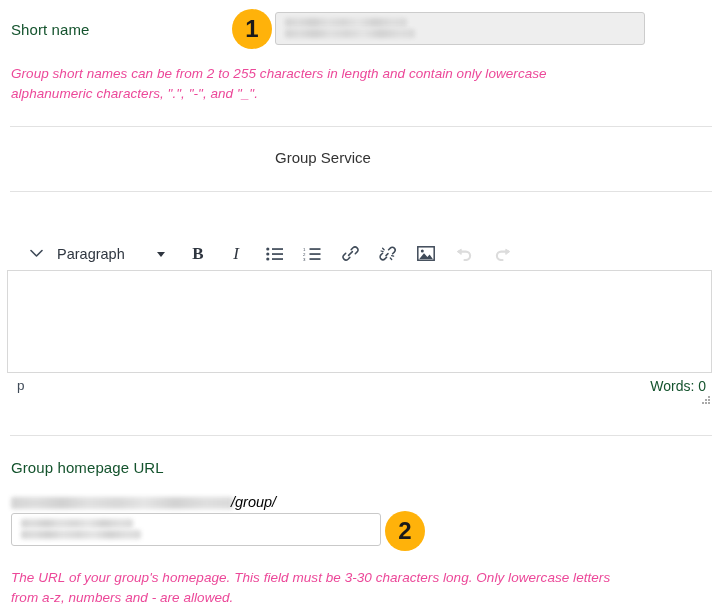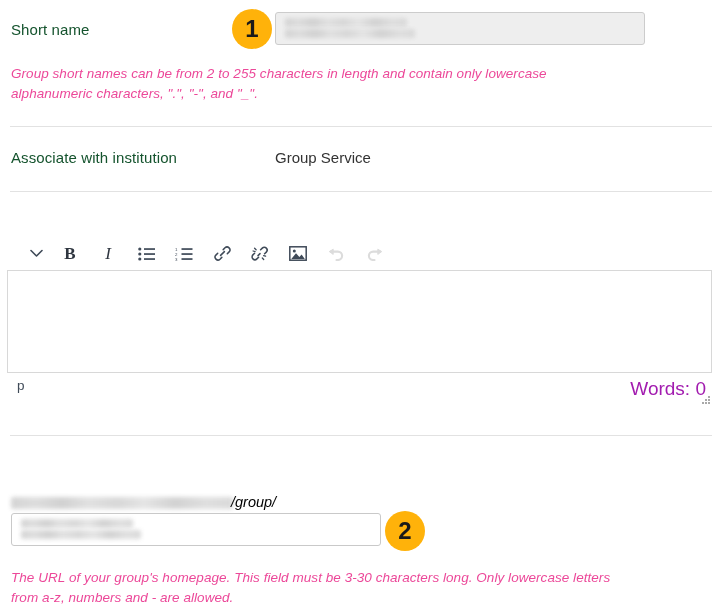--- a/index.html
+++ b/index.html
@@ -189,22 +189,22 @@
     position: absolute;
     left: 10px;
     top: 0;
     font-size: 13.5px;
     color: #3f4a58;
   }
   #editor-words {
     position: absolute;
     right: 6px;
     top: 0;
-    font-size: 19px;
-    color: #a21caf;
+    font-size: 14px;
+    color: #14532d;
     margin-left: 24px;
   }
   #editor-resize {
     position: absolute;
     right: 1px;
     top: 18px;
     width: 9px;
     height: 9px;
   }
   #editor-resize i {
@@ -283,36 +283,39 @@
   </div>
   <span class="redact" id="shortname-redact-1"></span>
   <span class="redact" id="shortname-redact-2"></span>
 
   <div class="callout" id="callout-1">1</div>
 
   <div class="helper" id="shortname-help">Group short names can be from 2 to 255 characters in length and contain only lowercase alphanumeric characters, ".", "-", and "_".</div>
 
   <div class="divider" id="divider-1"></div>
 
-  <div class="label" id="institution-label">Associate with institution</div>
   <div class="value-text" id="institution-value">Group Service</div>
 
   <div class="divider" id="divider-2"></div>
 
 
   <div id="editor-shell">
 
     <div id="editor-toolbar">
 
       <div class="tb-btn tb-chevron">
         <svg width="13" height="9" viewBox="0 0 13 9" fill="none" aria-hidden="true">
           <path d="M1 1.5 L6.5 7 L12 1.5" stroke="#3f4a58" stroke-width="1.6" stroke-linecap="round" stroke-linejoin="round"></path>
         </svg>
       </div>
 
+      <div class="tb-btn tb-format">
+        <span class="fmt-label">Paragraph</span>
+        <span class="fmt-caret"></span>
+      </div>
 
       <div class="tb-btn tb-icon tb-bold">B</div>
 
       <div class="tb-btn tb-icon tb-italic">I</div>
 
       <div class="tb-btn tb-icon">
         <svg width="17" height="14" viewBox="0 0 17 14" aria-hidden="true">
           <circle cx="1.8" cy="2" r="1.6" fill="#3f4a58"></circle>
           <circle cx="1.8" cy="7" r="1.6" fill="#3f4a58"></circle>
           <circle cx="1.8" cy="12" r="1.6" fill="#3f4a58"></circle>
@@ -389,20 +392,21 @@
         <i style="left:0px;top:6px"></i>
           <i style="left:3px;top:6px"></i>
           <i style="left:6px;top:6px"></i>
       </span>
     </div>
 
   </div>
 
   <div class="divider" id="divider-3"></div>
 
+  <div class="label" id="homepage-label">Group homepage URL</div>
 
   <span class="redact" id="url-prefix-redact"></span>
   <span id="url-prefix-text">/group/</span>
 
   <div id="url-input"></div>
   <span class="redact" id="url-redact-1"></span>
   <span class="redact" id="url-redact-2"></span>
 
   <div class="callout" id="callout-2">2</div>
 

